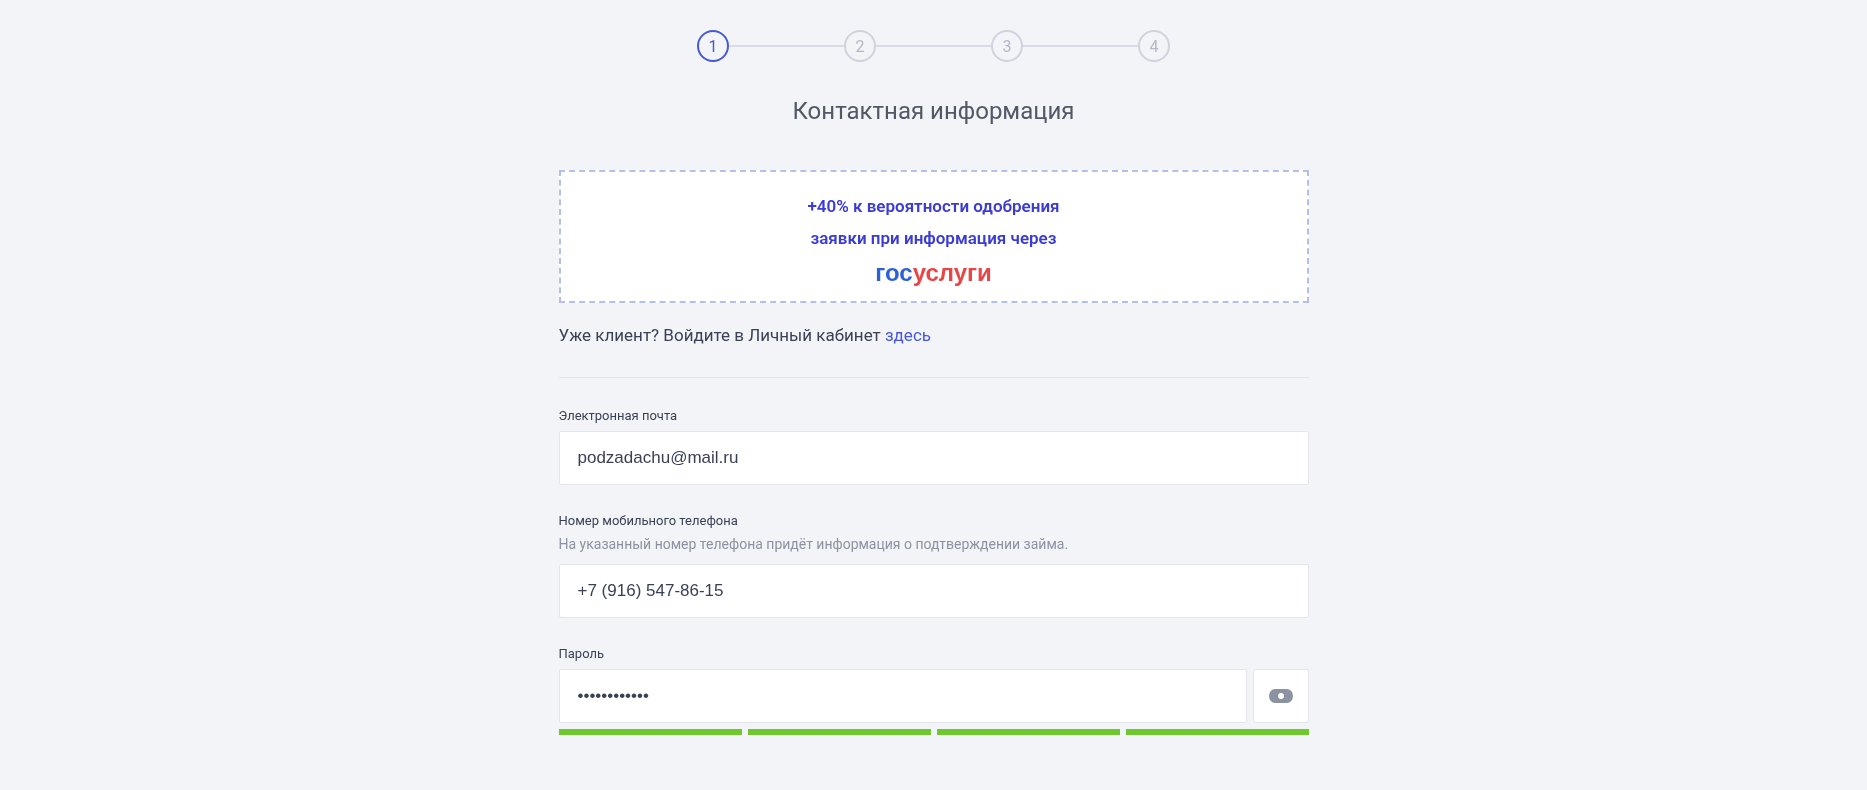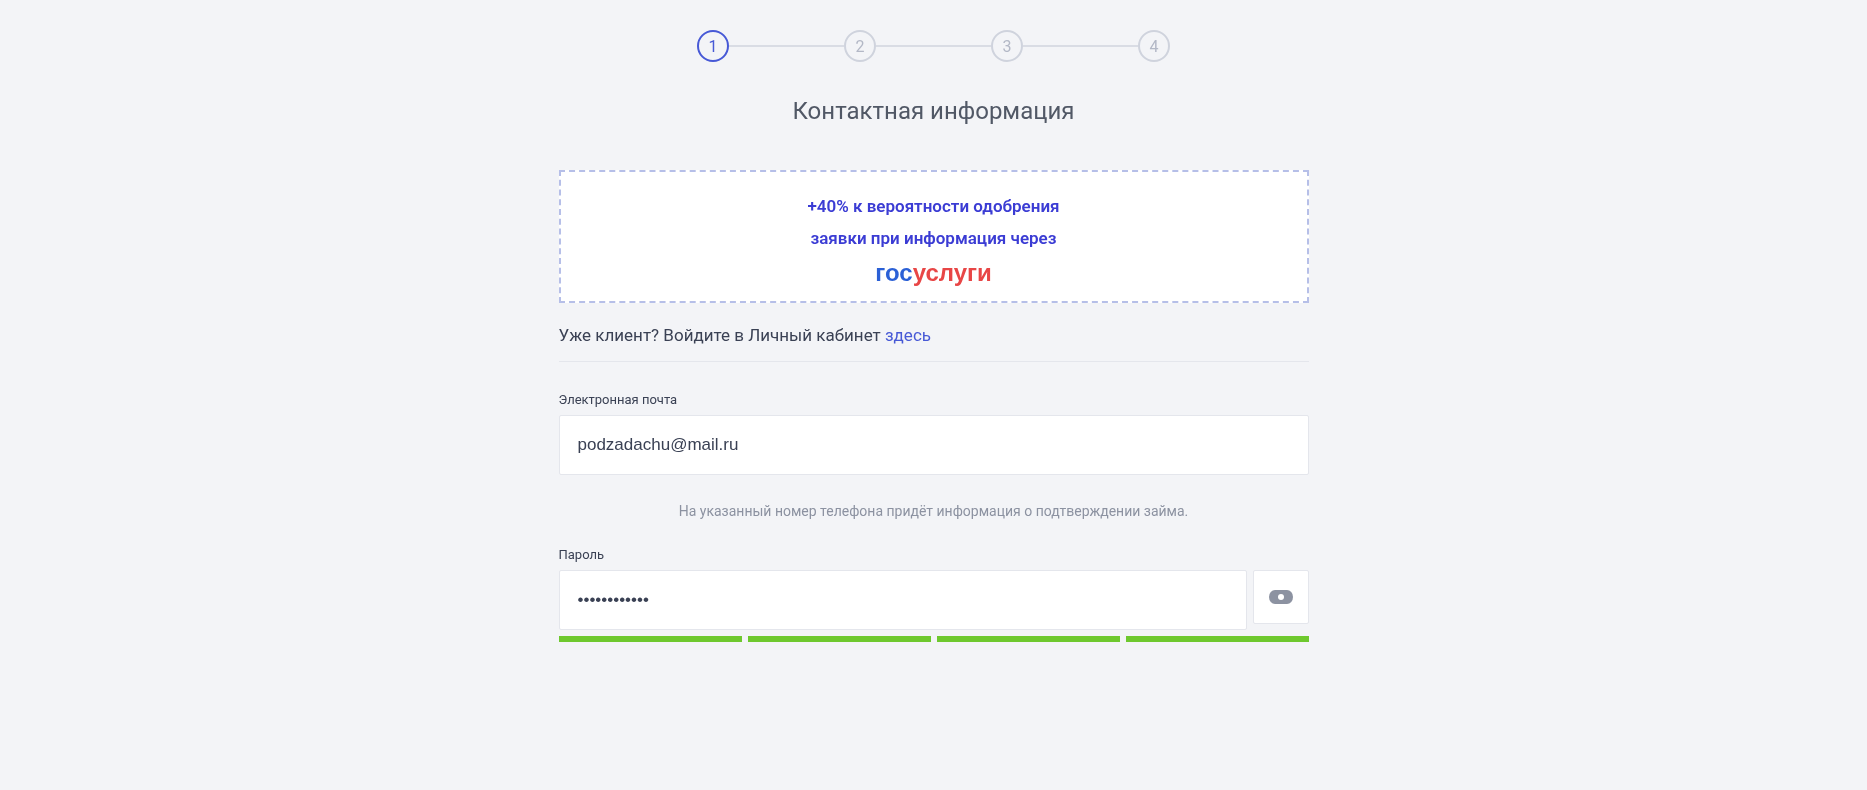--- a/index.html
+++ b/index.html
@@ -71,50 +71,49 @@
       font-size: 24px;
       font-weight: 700;
       letter-spacing: 0px;
       font-family: Arial, sans-serif;
     }
     .gos-blue { color: #2b60d6; }
     .gos-red { color: #e84646; }
     .already-client {
       font-size: 17px;
       color: #3a4154;
-      padding-bottom: 16px;
+      padding-bottom: 32px;
       border-bottom: 1px solid #e4e6ec;
       margin-bottom: 30px;
     }
     .already-client a {
       color: #4759d6;
       text-decoration: none;
     }
     .field-group { margin-bottom: 28px; }
     .field-label {
       font-size: 13px;
       color: #3a4154;
       margin-bottom: 8px;
       display: block;
     }
     .field-hint {
       font-size: 14px;
       color: #8c92a1;
       margin-bottom: 12px;
       margin-top: 2px;
-      text-align: center;
     }
     .input-wrap {
       position: relative;
       display: flex;
       gap: 6px;
     }
     .text-input {
       width: 100%;
-      height: 60px;
+      height: 54px;
       border: 1px solid #e4e6ec;
       background: #fff;
       padding: 0 18px;
       font-size: 17px;
       color: #3a4154;
       outline: none;
       border-radius: 2px;
     }
     .text-input::placeholder { color: #97a0b1; }
     .eye-btn {
@@ -186,21 +185,25 @@
   </div>
 
   <div class="field-group">
     <label class="field-label">Электронная почта</label>
     <div class="input-wrap">
       <input type="text" class="text-input" value="podzadachu@mail.ru" style="">
     </div>
   </div>
 
   <div class="field-group">
+    <label class="field-label">Номер мобильного телефона</label>
     <div class="field-hint">На указанный номер телефона придёт информация о подтверждении займа.</div>
+    <div class="input-wrap">
+      <input type="text" class="text-input" value="+7 (916) 547-86-15" style="">
+    </div>
   </div>
 
   <div class="field-group" style="margin-bottom:8px">
     <label class="field-label">Пароль</label>
     <div class="input-wrap">
       <input type="password" class="text-input" value="••••••••••••" style="">
       <div class="eye-btn">
         <span class="eye-icon"></span>
       </div>
     </div>

